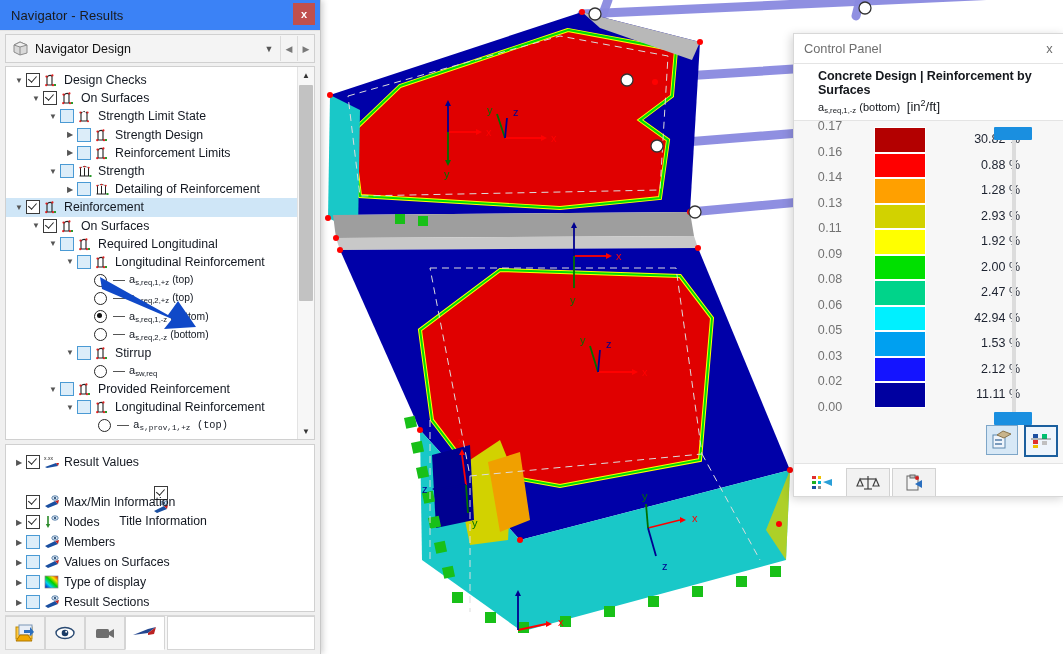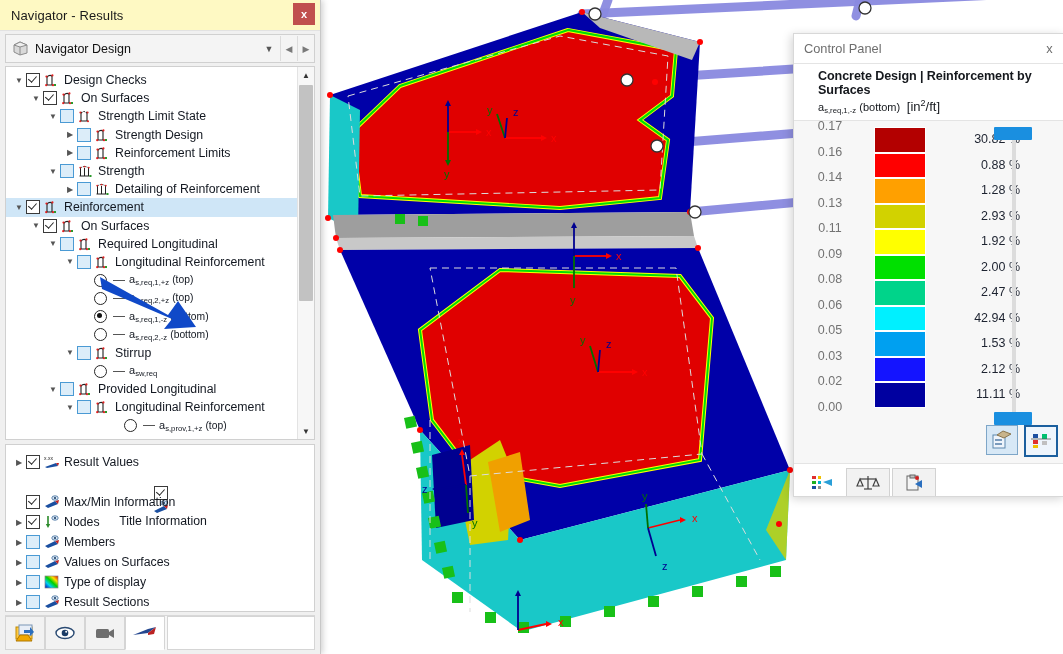--- a/index.html
+++ b/index.html
@@ -14,21 +14,21 @@
   #viewport svg{position:absolute;left:0;top:0;}
 
   
   #navigator{
     position:absolute;left:0;top:0;width:320px;height:654px;
     background:#f0f0f0;border-right:1px solid #c8c8c8;
     box-shadow:2px 0 6px rgba(0,0,0,0.18);
     display:flex;flex-direction:column;
   }
   .nav-titlebar{
-    height:30px;background:#fef9c3;border-bottom:1px solid #e2e2e2;
+    height:30px;background:#3b82f6;border-bottom:1px solid #e2e2e2;
     display:flex;align-items:center;padding:0 0 0 11px;position:relative;flex:0 0 auto;
   }
   .nav-title{font-size:13px;color:#1a1a1a;letter-spacing:.1px;}
   .nav-close{
     position:absolute;right:5px;top:3px;width:22px;height:22px;background:#c0504d;
     color:#fff;font-size:11px;display:flex;align-items:center;justify-content:center;
     cursor:pointer;font-weight:bold;
   }
 
   .nav-combo{
@@ -540,37 +540,37 @@
             <span class="chk light"></span>
             <span class="tico"><svg width="16" height="14" viewBox="0 0 16 14">
                 <path d="M3 4 L3 12 M8 3 L8 12 M2 12 L9 12" stroke="#222" stroke-width="1.1" fill="none"></path>
                 <path d="M3 4 Q5.5 1.5 8 3" stroke="#222" stroke-width="1.1" fill="none"></path>
                 <circle cx="2.5" cy="3.6" r="1.1" fill="#e02020"></circle>
                 <circle cx="8.4" cy="2.4" r="1.1" fill="#e02020"></circle>
                 <circle cx="2.2" cy="12.2" r="1.1" fill="#e02020"></circle>
                 <circle cx="9" cy="12.2" r="1.1" fill="#e02020"></circle>
                 <rect x="10" y="11" width="2" height="2" fill="#2a9a2a"></rect>
               </svg></span>
-            <span class="tlabel">Provided Longitudinal</span>
+            <span class="tlabel">Provided Reinforcement</span>
           </div>
           <div class="trow" style="padding-left: 57px;">
             <span class="exp">▼</span>
             <span class="chk light"></span>
             <span class="tico"><svg width="16" height="14" viewBox="0 0 16 14">
                 <path d="M3 4 L3 12 M8 3 L8 12 M2 12 L9 12" stroke="#222" stroke-width="1.1" fill="none"></path>
                 <path d="M3 4 Q5.5 1.5 8 3" stroke="#222" stroke-width="1.1" fill="none"></path>
                 <circle cx="2.5" cy="3.6" r="1.1" fill="#e02020"></circle>
                 <circle cx="8.4" cy="2.4" r="1.1" fill="#e02020"></circle>
                 <circle cx="2.2" cy="12.2" r="1.1" fill="#e02020"></circle>
                 <circle cx="9" cy="12.2" r="1.1" fill="#e02020"></circle>
                 <rect x="10" y="11" width="2" height="2" fill="#2a9a2a"></rect>
               </svg></span>
             <span class="tlabel">Longitudinal Reinforcement</span>
           </div>
-          <div class="trow" style="padding-left: 104px;">
+          <div class="trow" style="padding-left: 78px; font-family: Liberation Mono, monospace;">
             <span class="exp none"></span>
             <span class="radio"></span>
             <span class="dash"></span>
             <span class="mathlbl">a<span class="sub">s,prov,1,+z</span> <span style="font-size:10.3px">(top)</span></span>
           </div>
         </div>
     </div>
     <div class="tree-sb">
       <div class="sb-arrow">▲</div>
       <div class="sb-thumb" style="top:18px;height:216px;"></div>

